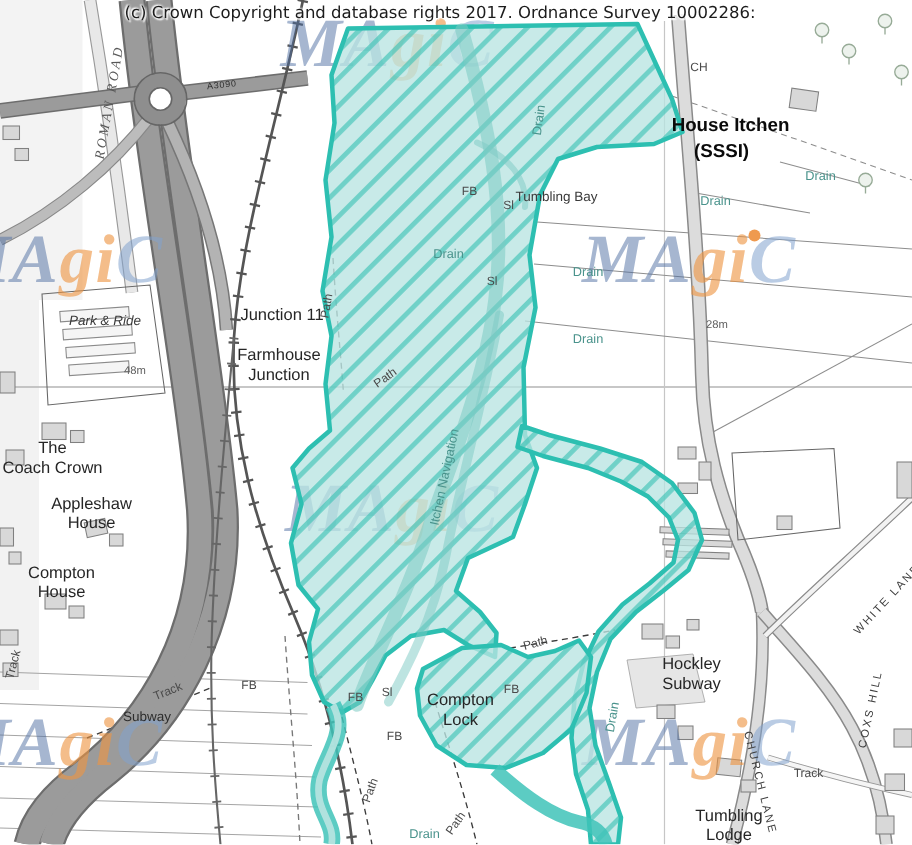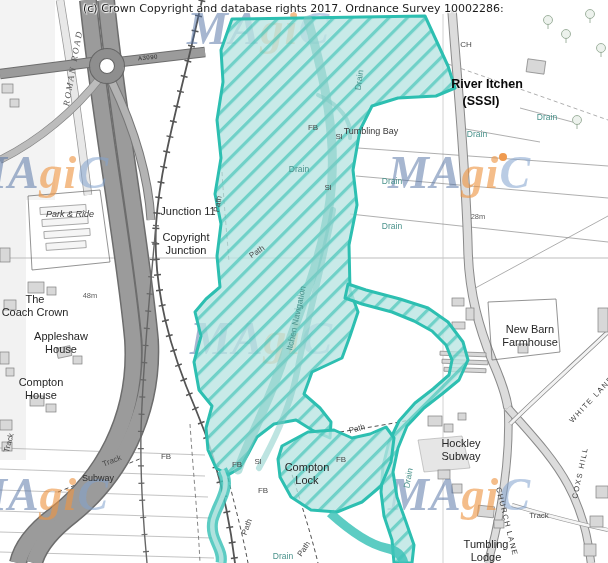--- a/index.html
+++ b/index.html
@@ -215,47 +215,45 @@
     </g>
 
     <g fill="none" stroke-linecap="round">
       <path d="M 308,20 C 325,80 338,140 330,200 C 323,255 300,310 283,360 C 268,405 248,440 238,470" stroke="#7ccac3" stroke-opacity="0.55" stroke-width="9"></path>
       <path d="M 333,210 C 323,265 306,325 297,372 C 289,412 271,446 259,468" stroke="#7ccac3" stroke-opacity="0.5" stroke-width="6"></path>
       <path d="M 318,95 C 340,105 352,120 350,138" stroke="#7ccac3" stroke-opacity="0.5" stroke-width="4"></path>
     </g>
   </svg>
 
   <div class="layer-labels" id="label-layer">
-      <div class="lbl bold" style="left: 487px; top: 84px; transform: translate(-50%, -50%);">River Itchen</div>
+      <div class="lbl bold" style="left: 487px; top: 84px; transform: translate(-50%, -50%);">House Itchen</div>
       <div class="lbl bold" style="left: 481px; top: 101px; transform: translate(-50%, -50%);">(SSSI)</div>
       <div class="lbl place" style="left: 188px; top: 211px; transform: translate(-50%, -50%);">Junction 11</div>
-      <div class="lbl place" style="left: 186px; top: 244px; transform: translate(-50%, -50%);">Copyright
+      <div class="lbl place" style="left: 186px; top: 244px; transform: translate(-50%, -50%);">Farmhouse
 Junction</div>
       <div class="lbl place-sm" style="left: 70px; top: 214px; transform: translate(-50%, -50%); font-style: italic;">Park &amp; Ride</div>
       <div class="lbl place" style="left: 35px; top: 306px; transform: translate(-50%, -50%);">The
 Coach Crown</div>
       <div class="lbl place" style="left: 61px; top: 343px; transform: translate(-50%, -50%);">Appleshaw
 House</div>
       <div class="lbl place" style="left: 41px; top: 389px; transform: translate(-50%, -50%);">Compton
 House</div>
-      <div class="lbl place" style="left: 530px; top: 336px; transform: translate(-50%, -50%);">New Barn
-Farmhouse</div>
       <div class="lbl place" style="left: 461px; top: 450px; transform: translate(-50%, -50%);">Hockley
 Subway</div>
       <div class="lbl place" style="left: 486px; top: 551px; transform: translate(-50%, -50%);">Tumbling
 Lodge</div>
       <div class="lbl place" style="left: 307px; top: 474px; transform: translate(-50%, -50%);">Compton
 Lock</div>
       <div class="lbl place-sm" style="left: 371px; top: 131px; transform: translate(-50%, -50%);">Tumbling Bay</div>
       <div class="lbl feat-dk" style="left: 98px; top: 478px; transform: translate(-50%, -50%);">Subway</div>
       <div class="lbl feat" style="left: 112px; top: 461px; transform: translate(-50%, -50%) rotate(-22deg);">Track</div>
       <div class="lbl feat" style="left: 9px; top: 443px; transform: translate(-50%, -50%) rotate(-75deg);">Track</div>
       <div class="lbl feat" style="left: 539px; top: 516px; transform: translate(-50%, -50%);">Track</div>
       <div class="lbl feat" style="left: 466px; top: 45px; transform: translate(-50%, -50%);">CH</div>
-      <div class="lbl height" style="left: 90px; top: 248px; transform: translate(-50%, -50%); margin-top: 48px;">48m</div>
+      <div class="lbl height" style="left: 90px; top: 248px; transform: translate(-50%, -50%);">48m</div>
       <div class="lbl height" style="left: 478px; top: 217px; transform: translate(-50%, -50%);">28m</div>
       <div class="lbl water" style="left: 299px; top: 169px; transform: translate(-50%, -50%);">Drain</div>
       <div class="lbl water" style="left: 392px; top: 181px; transform: translate(-50%, -50%);">Drain</div>
       <div class="lbl water" style="left: 392px; top: 226px; transform: translate(-50%, -50%);">Drain</div>
       <div class="lbl water" style="left: 477px; top: 134px; transform: translate(-50%, -50%);">Drain</div>
       <div class="lbl water" style="left: 547px; top: 117px; transform: translate(-50%, -50%);">Drain</div>
       <div class="lbl water" style="left: 283px; top: 556px; transform: translate(-50%, -50%);">Drain</div>
       <div class="lbl water" style="left: 359px; top: 80px; transform: translate(-50%, -50%) rotate(-82deg);">Drain</div>
       <div class="lbl water" style="left: 408px; top: 478px; transform: translate(-50%, -50%) rotate(-80deg);">Drain</div>
       <div class="lbl water" style="left: 296px; top: 318px; transform: translate(-50%, -50%) rotate(-78deg);">Itchen Navigation</div>

